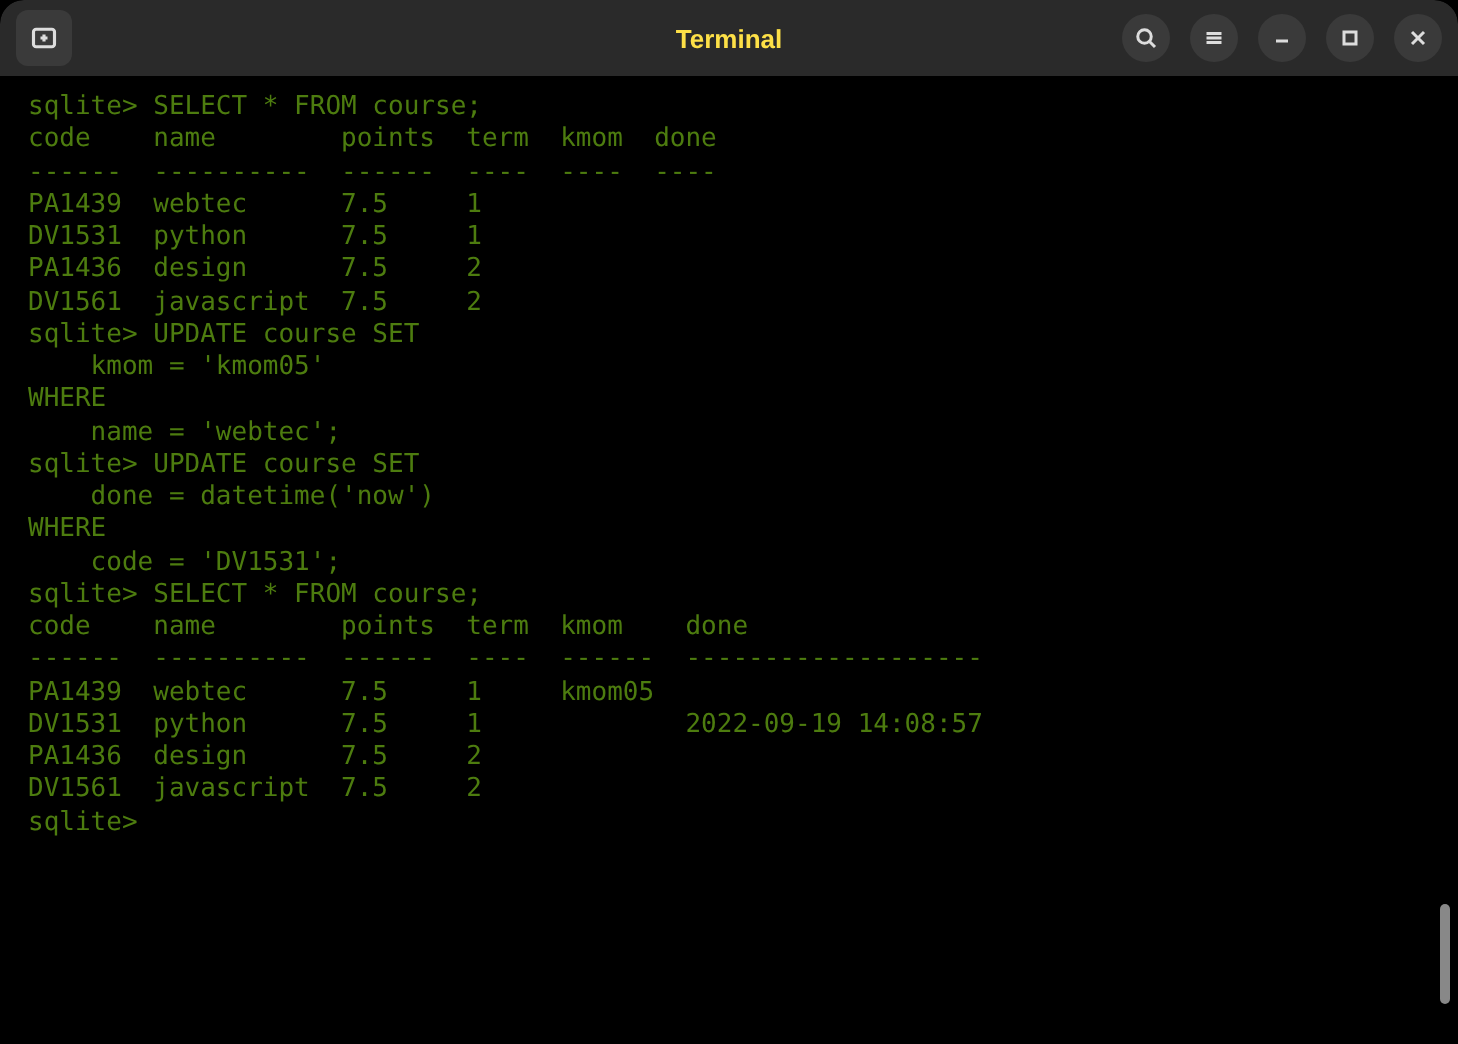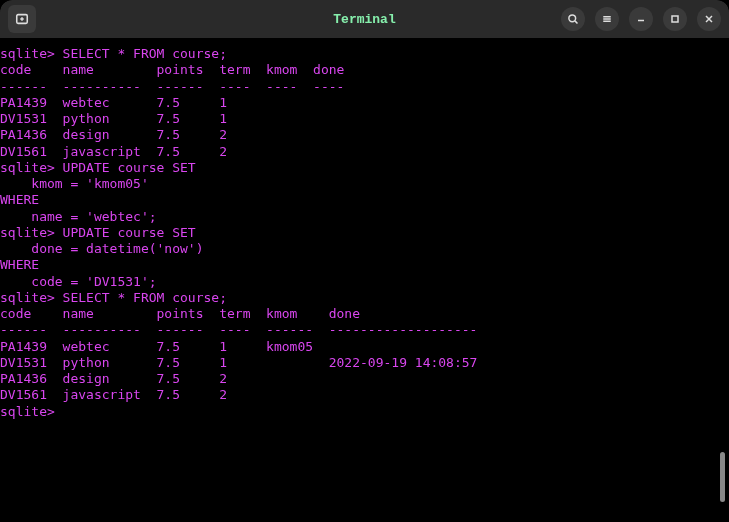--- a/index.html
+++ b/index.html
@@ -26,22 +26,22 @@
       position: relative;
     }
     .titlebar-left {
       display: flex;
       align-items: center;
     }
     .titlebar-center {
       position: absolute;
       left: 50%;
       transform: translateX(-50%);
-      color: #86efac;
-      font-family: Liberation Mono, monospace;
+      color: #fde047;
+      font-family: Liberation Sans, sans-serif;
       font-size: 13px;
       font-weight: 600;
     }
     .titlebar-right {
       margin-left: auto;
       display: flex;
       gap: 10px;
       align-items: center;
     }
     .tb-btn {
@@ -74,22 +74,22 @@
       cursor: pointer;
     }
     .tb-newtab svg {
       width: 14px;
       height: 14px;
       stroke: #ddd;
       stroke-width: 1.8;
       fill: none;
     }
     .terminal-body {
-      padding: 8px 0;
-      color: #d946ef;
+      padding: 8px 14px;
+      color: #4d7c0f;
       line-height: 1.25;
       white-space: pre;
       position: relative;
       height: calc(522px - 38px);
     }
     .scrollbar {
       position: absolute;
       right: 4px;
       bottom: 20px;
       width: 5px;

